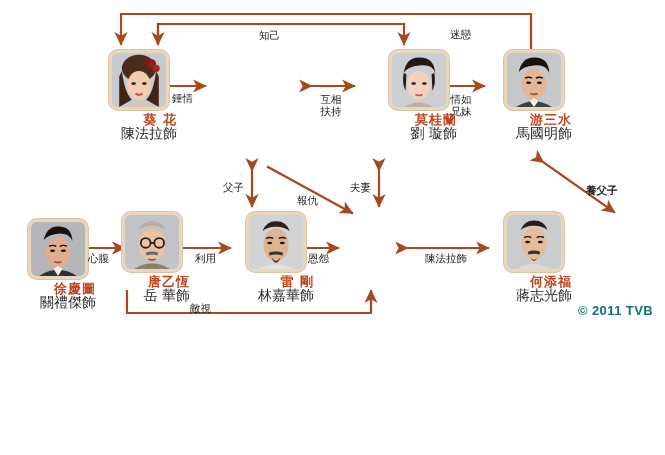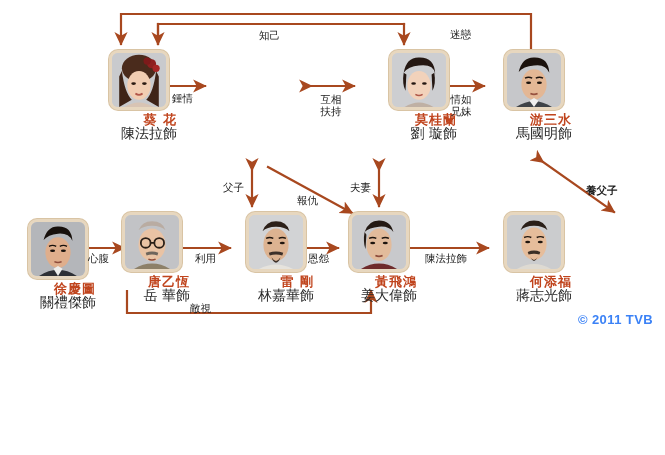--- a/index.html
+++ b/index.html
@@ -46,22 +46,22 @@
   .rel{
     position:absolute;
     font-size:10.5px;
     color:#1a1a1a;
     line-height:12px;
     white-space:nowrap;
     text-align:center;
   }
   .copyright{
     position:absolute;
-    right:12px;top:312px;
-    font-size:13px;font-weight:bold;color:#3b82f6;
+    right:12px;top:303px;
+    font-size:13px;font-weight:bold;color:#0f766e;
     letter-spacing:0.4px;
     font-family:"Liberation Sans",sans-serif;
   }
 </style>
 </head>
 <body>
 
 <div id="stage">
 
   <svg id="wires" viewBox="0 0 665 455" xmlns="http://www.w3.org/2000/svg">
@@ -216,38 +216,20 @@
         <path d="M33 26 Q37 24 41 26" stroke="#20160f" stroke-width="1.6" fill="none"></path>
         <path d="M22 42 Q30 39 38 42 L37 45 Q30 43 23 45 Z" fill="#3d3029"></path>
         <path d="M25 47 Q30 55 35 47 Q33 53 30 53 Q27 53 25 47 Z" fill="#3d3029"></path>
         <path d="M11 60 Q30 50 49 60 Z" fill="#e6e3dd"></path>
       </svg>
     </div>
     <div class="cname">雷 剛</div>
     <div class="aname">林嘉華飾</div>
   </div>
 
-  <div class="node" style="left:341px;top:212px;">
-    <div class="frame">
-      <svg class="photo" viewBox="0 0 60 60">
-        <rect width="60" height="60" fill="#c8c9cc"></rect>
-        <ellipse cx="30" cy="33" rx="14" ry="18" fill="#e2bb9b"></ellipse>
-        <path d="M14 19 Q18 6 30 6 Q43 6 46 19 Q41 12 30 13 Q19 14 14 19 Z" fill="#241a14"></path>
-        <path d="M14 19 Q12 30 15 38 L16 22 Z" fill="#241a14"></path>
-        <ellipse cx="23" cy="31" rx="2.8" ry="1.4" fill="#1d140e"></ellipse>
-        <ellipse cx="37" cy="31" rx="2.8" ry="1.4" fill="#1d140e"></ellipse>
-        <path d="M19 26 Q23 24 27 26" stroke="#1d140e" stroke-width="1.6" fill="none"></path>
-        <path d="M33 26 Q37 24 41 26" stroke="#1d140e" stroke-width="1.6" fill="none"></path>
-        <path d="M26 45 Q30 47 34 45" stroke="#8d4b3b" stroke-width="1.8" fill="none"></path>
-        <path d="M10 60 Q30 48 50 60 Z" fill="#6e2b2b"></path>
-      </svg>
-    </div>
-    <div class="cname">黃飛鴻</div>
-    <div class="aname">姜大偉飾</div>
-  </div>
 
   <div class="node" style="left:496px;top:212px;">
     <div class="frame">
       <svg class="photo" viewBox="0 0 60 60">
         <rect width="60" height="60" fill="#cbccce"></rect>
         <ellipse cx="30" cy="32" rx="14" ry="18" fill="#e6bd9b"></ellipse>
         <path d="M15 17 Q19 6 30 6 Q42 6 45 17 Q40 12 30 12 Q20 12 15 17 Z" fill="#2a1f18"></path>
         <ellipse cx="23" cy="30" rx="2.8" ry="1.4" fill="#20160f"></ellipse>
         <ellipse cx="37" cy="30" rx="2.8" ry="1.4" fill="#20160f"></ellipse>
         <path d="M19 25 Q23 23 27 25" stroke="#20160f" stroke-width="1.6" fill="none"></path>

